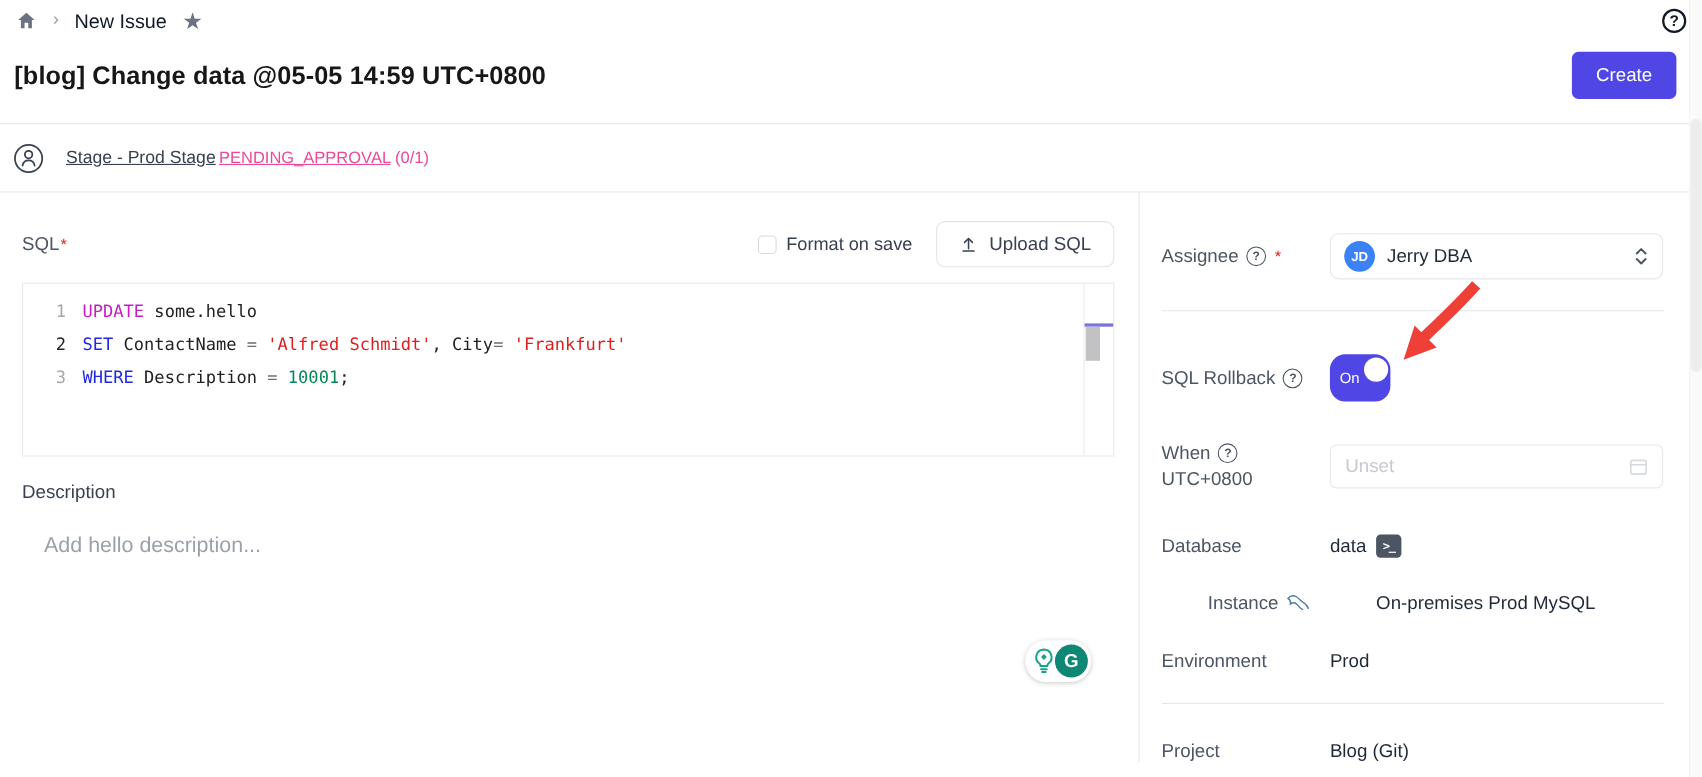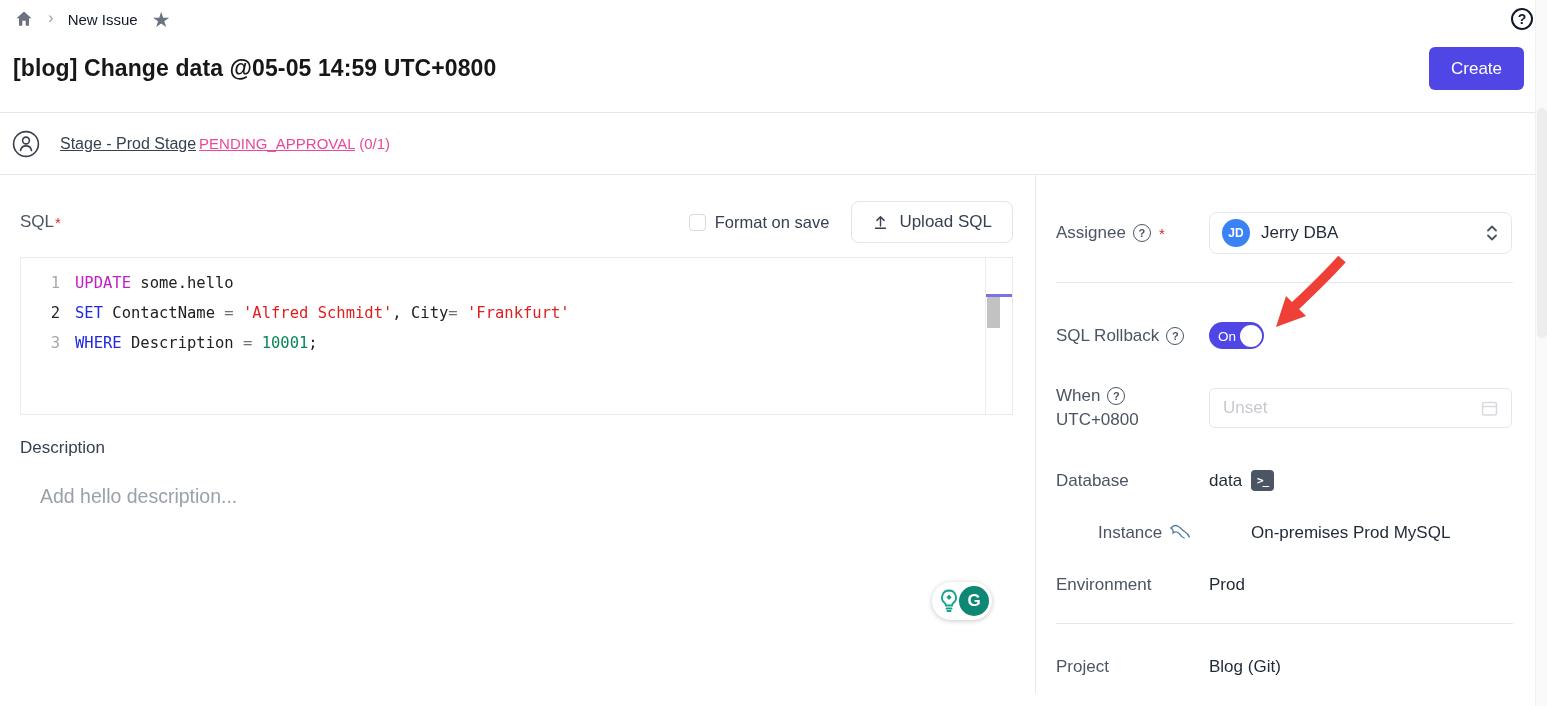--- a/index.html
+++ b/index.html
@@ -3,21 +3,21 @@
 <meta charset="utf-8">
 <style>
   * { margin:0; padding:0; box-sizing:border-box; }
   html,body { width:1547px; height:706px; background:#ffffff; overflow:hidden;
     font-family:"Liberation Sans", sans-serif; color:#1f2937; }
 
   
   .topbar { height:36px; display:flex; align-items:center; padding:2px 14px 0 14px; }
   .crumb-home { width:20px; height:20px; color:#6b7280; cursor:pointer; }
   .crumb-sep { color:#9ca3af; font-size:17px; margin:0 14px 2px 14px; }
-  .crumb-page { font-size:15px; color:#111827; }
+  .crumb-page { font-size:18px; color:#111827; }
   .crumb-star { color:#6b7280; font-size:21px; margin-left:14px; cursor:pointer; line-height:1; }
   .help-circle { margin-left:auto; width:22px; height:22px; border:2px solid #111827; border-radius:50%;
     display:flex; align-items:center; justify-content:center; font-size:14px; font-weight:700; color:#111827; cursor:pointer; }
 
   
   .title-row { display:flex; align-items:center; justify-content:space-between; padding:11px 23px 0 13px; }
   .page-title { font-size:23px; font-weight:700; color:#171717; letter-spacing:.1px; }
   .create-btn { width:95px; height:43px; background:#4f46e5; color:#fff; font-size:17px;
     border:none; border-radius:6px; cursor:pointer; font-family:inherit; }
 
@@ -87,21 +87,21 @@
   .assignee-select { width:303px; height:42px; border:1px solid #e5e7eb; border-radius:8px; background:#fff;
     display:flex; align-items:center; padding:0 12px; cursor:pointer; }
   .avatar { width:28px; height:28px; border-radius:50%; background:#3b82f6; color:#fff; font-size:12px; font-weight:700;
     display:flex; align-items:center; justify-content:center; flex:none; }
   .assignee-name { margin-left:11px; font-size:17px; color:#1f2937; flex:1; }
   .sel-arrows { width:14px; height:20px; color:#4b5563; flex:none; }
 
   .side-divider { margin-top:28px; border-top:1px solid #e5e7eb; }
 
   .row-rollback { margin-top:39px; }
-  .toggle { width:55px; height:27px; border-radius:14px; background:#4f46e5; position:relative; cursor:pointer; flex:none; }
+  .toggle { width:55px; height:43px; border-radius:14px; background:#4f46e5; position:relative; cursor:pointer; flex:none; }
   .toggle-text { position:absolute; left:9px; top:50%; transform:translateY(-50%); color:#fff; font-size:13.5px; }
   .toggle-knob { position:absolute; right:2.5px; top:2.5px; width:22px; height:22px; border-radius:50%; background:#fff; }
 
   .row-when { margin-top:37px; }
   .when-label-lines { display:flex; flex-direction:column; gap:4px; }
   .when-line1 { display:flex; align-items:center; gap:7px; }
   .date-input { width:303px; height:40px; border:1px solid #e5e7eb; border-radius:6px; background:#fff;
     display:flex; align-items:center; padding:0 13px; cursor:pointer; }
   .date-placeholder { flex:1; font-size:17px; color:#c6c9cf; }
   .cal-icn { width:17px; height:17px; color:#d6d9dd; }

